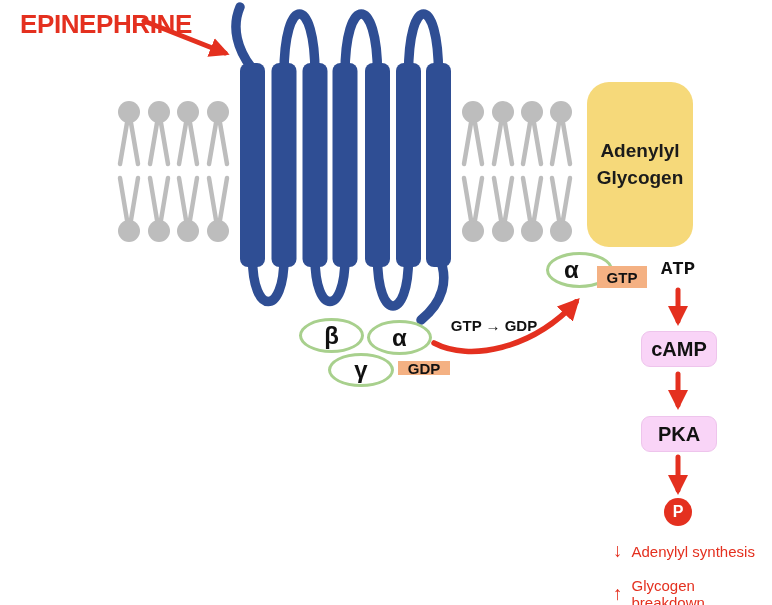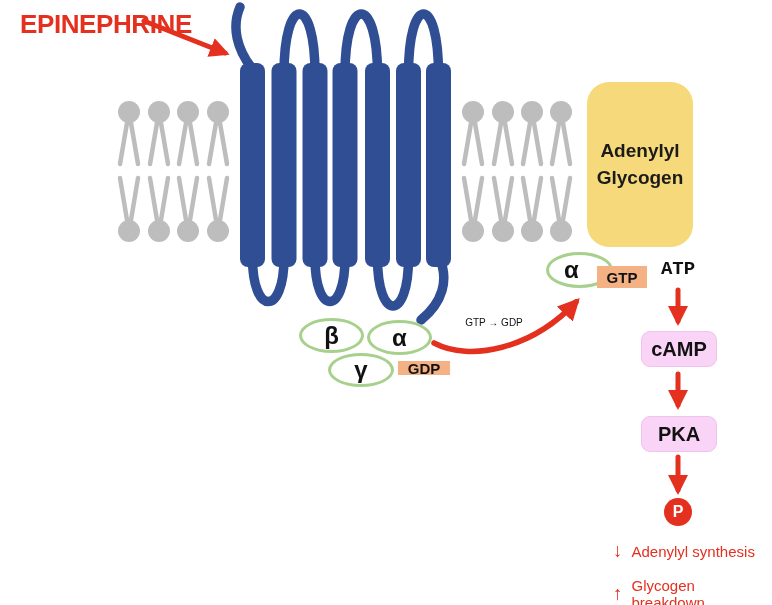--- a/index.html
+++ b/index.html
@@ -26,21 +26,21 @@
     display:flex;align-items:center;justify-content:center;font-weight:bold;font-size:24px;color:#111;}
   .su-beta{left:299px;top:318px;width:65px;height:35px;}
   .su-alpha{left:367px;top:320px;width:65px;height:35px;}
   .su-gamma{left:328px;top:353px;width:66px;height:34px;}
   .su-alpha2{left:546px;top:252px;width:67px;height:36px;}
   .su-alpha2 .g{transform:translateX(-8px);}
   .nuc{background:var(--c-orange);display:flex;align-items:center;justify-content:center;
     font-weight:bold;font-size:15px;color:#111;}
   .gdp{left:398px;top:361px;width:52px;height:14px;}
   .gtp{left:597px;top:266px;width:50px;height:22px;}
-  .exchange{left:448px;top:317px;width:92px;text-align:center;font-weight:normal;font-size:10px;color:#111;}
+  .exchange{left:448px;top:317px;width:92px;text-align:center;font-weight:bold;font-size:15px;color:#111;}
   .atp{left:655px;top:258px;width:46px;text-align:center;font-weight:bold;font-size:19px;color:#111;font-family:Liberation Mono, monospace;}
   .node{left:641px;width:76px;height:36px;background:var(--c-pink);border:1px solid #eec4ec;
     border-radius:9px;display:flex;align-items:center;justify-content:center;
     font-weight:bold;font-size:20px;color:#111;}
   .camp{top:331px;}
   .pka{top:416px;}
   .p-circle{left:664px;top:498px;width:28px;height:28px;border-radius:50%;background:var(--c-red);
     display:flex;align-items:center;justify-content:center;font-weight:bold;font-size:16px;color:#fff;}
   .outcome{display:flex;align-items:center;gap:9px;color:var(--c-red);font-size:15px;font-weight:500;}
   .outcome .arr{font-size:19px;font-weight:400;line-height:1;transform:translateY(-1px);}

